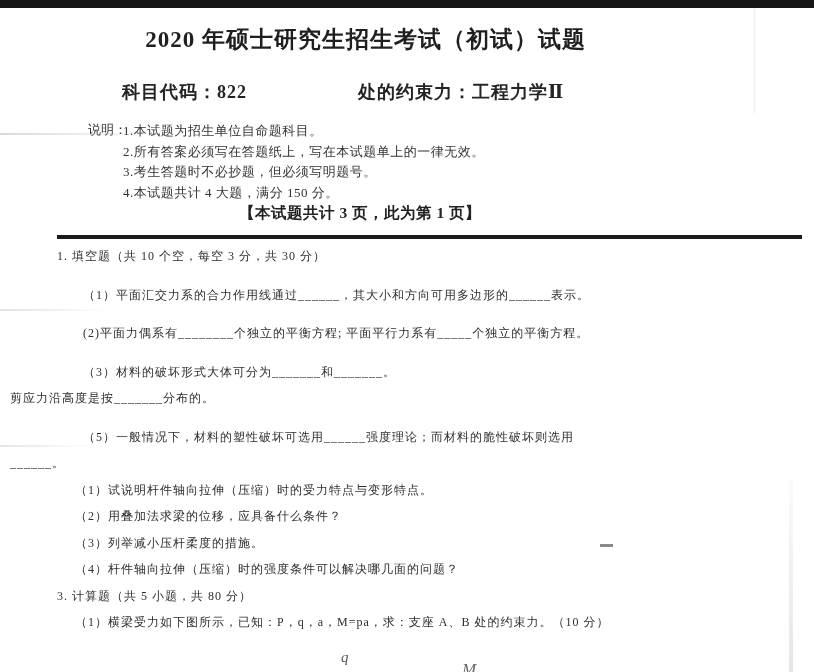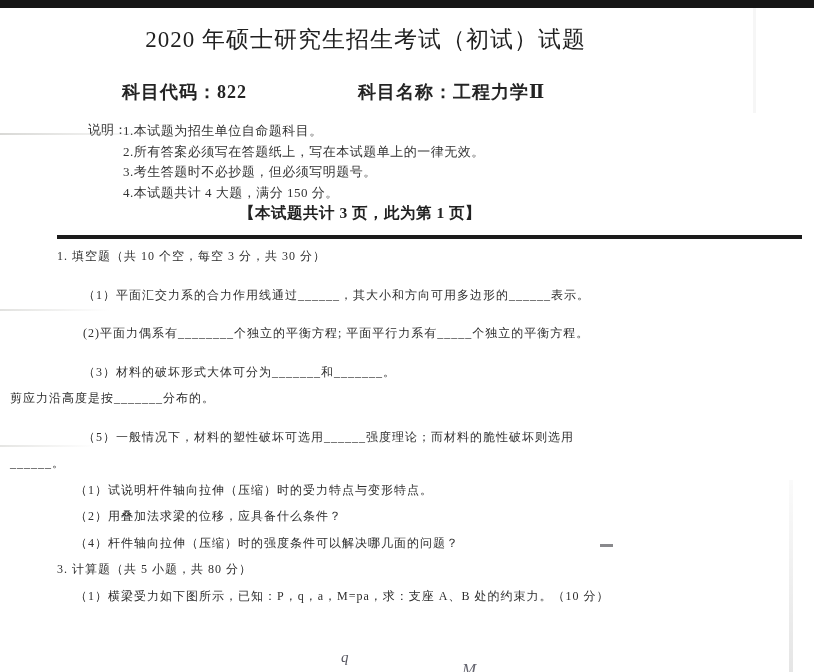--- a/index.html
+++ b/index.html
@@ -12,21 +12,21 @@
     color: #2d2d2d;
   }
   .scan-topbar {
     position: absolute; top: 0; left: 0;
     width: 814px; height: 8px;
     background: #161616;
   }
   .page-title {
     position: absolute; top: 24px; left: 0;
     width: 731px; text-align: center;
-    font-size: 23px; font-weight: normal;
+    font-size: 23px; font-weight: bold;
     letter-spacing: 1px; color: #1f1f1f;
     margin: 0;
   }
   .subject-code {
     position: absolute; top: 80px; left: 122px;
     font-size: 18px; font-weight: bold; color: #242424;
     letter-spacing: 1px;
   }
   .subject-name {
     position: absolute; top: 80px; left: 358px;
@@ -92,21 +92,21 @@
   }
 </style>
 </head>
 <body>
 
 <div class="scan-topbar"></div>
 
 <h1 class="page-title">2020 年硕士研究生招生考试（初试）试题</h1>
 
 <span class="subject-code">科目代码：822</span>
-<span class="subject-name">科目名称：工程力学Ⅱ</span>
+<span class="subject-name">处的约束力：工程力学Ⅱ</span>
 
 <span class="notes-label">说明：</span>
 <div class="notes-block">
   <div>1.本试题为招生单位自命题科目。</div>
   <div>2.所有答案必须写在答题纸上，写在本试题单上的一律无效。</div>
   <div>3.考生答题时不必抄题，但必须写明题号。</div>
   <div>4.本试题共计 4 大题，满分 150 分。</div>
 </div>
 
 <div class="page-indicator">【本试题共计 3 页，此为第 1 页】</div>
@@ -116,20 +116,21 @@
 <div class="body-block">
   <div class="l-sec">1. 填空题（共 10 个空，每空 3 分，共 30 分）</div>
   <div class="l-i1">（1）平面汇交力系的合力作用线通过______，其大小和方向可用多边形的______表示。</div>
   <div class="l-i1">(2)平面力偶系有________个独立的平衡方程; 平面平行力系有_____个独立的平衡方程。</div>
   <div class="l-i1">（3）材料的破坏形式大体可分为_______和_______。</div>
   <div class="l-cont">剪应力沿高度是按_______分布的。</div>
   <div class="l-i1">（5）一般情况下，材料的塑性破坏可选用______强度理论；而材料的脆性破坏则选用</div>
   <div class="l-cont">______。</div>
   <div class="l-i2">（1）试说明杆件轴向拉伸（压缩）时的受力特点与变形特点。</div>
   <div class="l-i2">（2）用叠加法求梁的位移，应具备什么条件？</div>
+  <div class="l-i2">（3）列举减小压杆柔度的措施。</div>
   <div class="l-i2">（4）杆件轴向拉伸（压缩）时的强度条件可以解决哪几面的问题？</div>
   <div class="l-sec">3. 计算题（共 5 小题，共 80 分）</div>
   <div class="l-i2">（1）横梁受力如下图所示，已知：P，q，a，M=pa，求：支座 A、B 处的约束力。（10 分）</div>
 </div>
 
 <span class="fig-label-q">q</span>
 <span class="fig-label-m">M</span>
 
 <div class="crease crease-1"></div>
 <div class="crease crease-2"></div>

